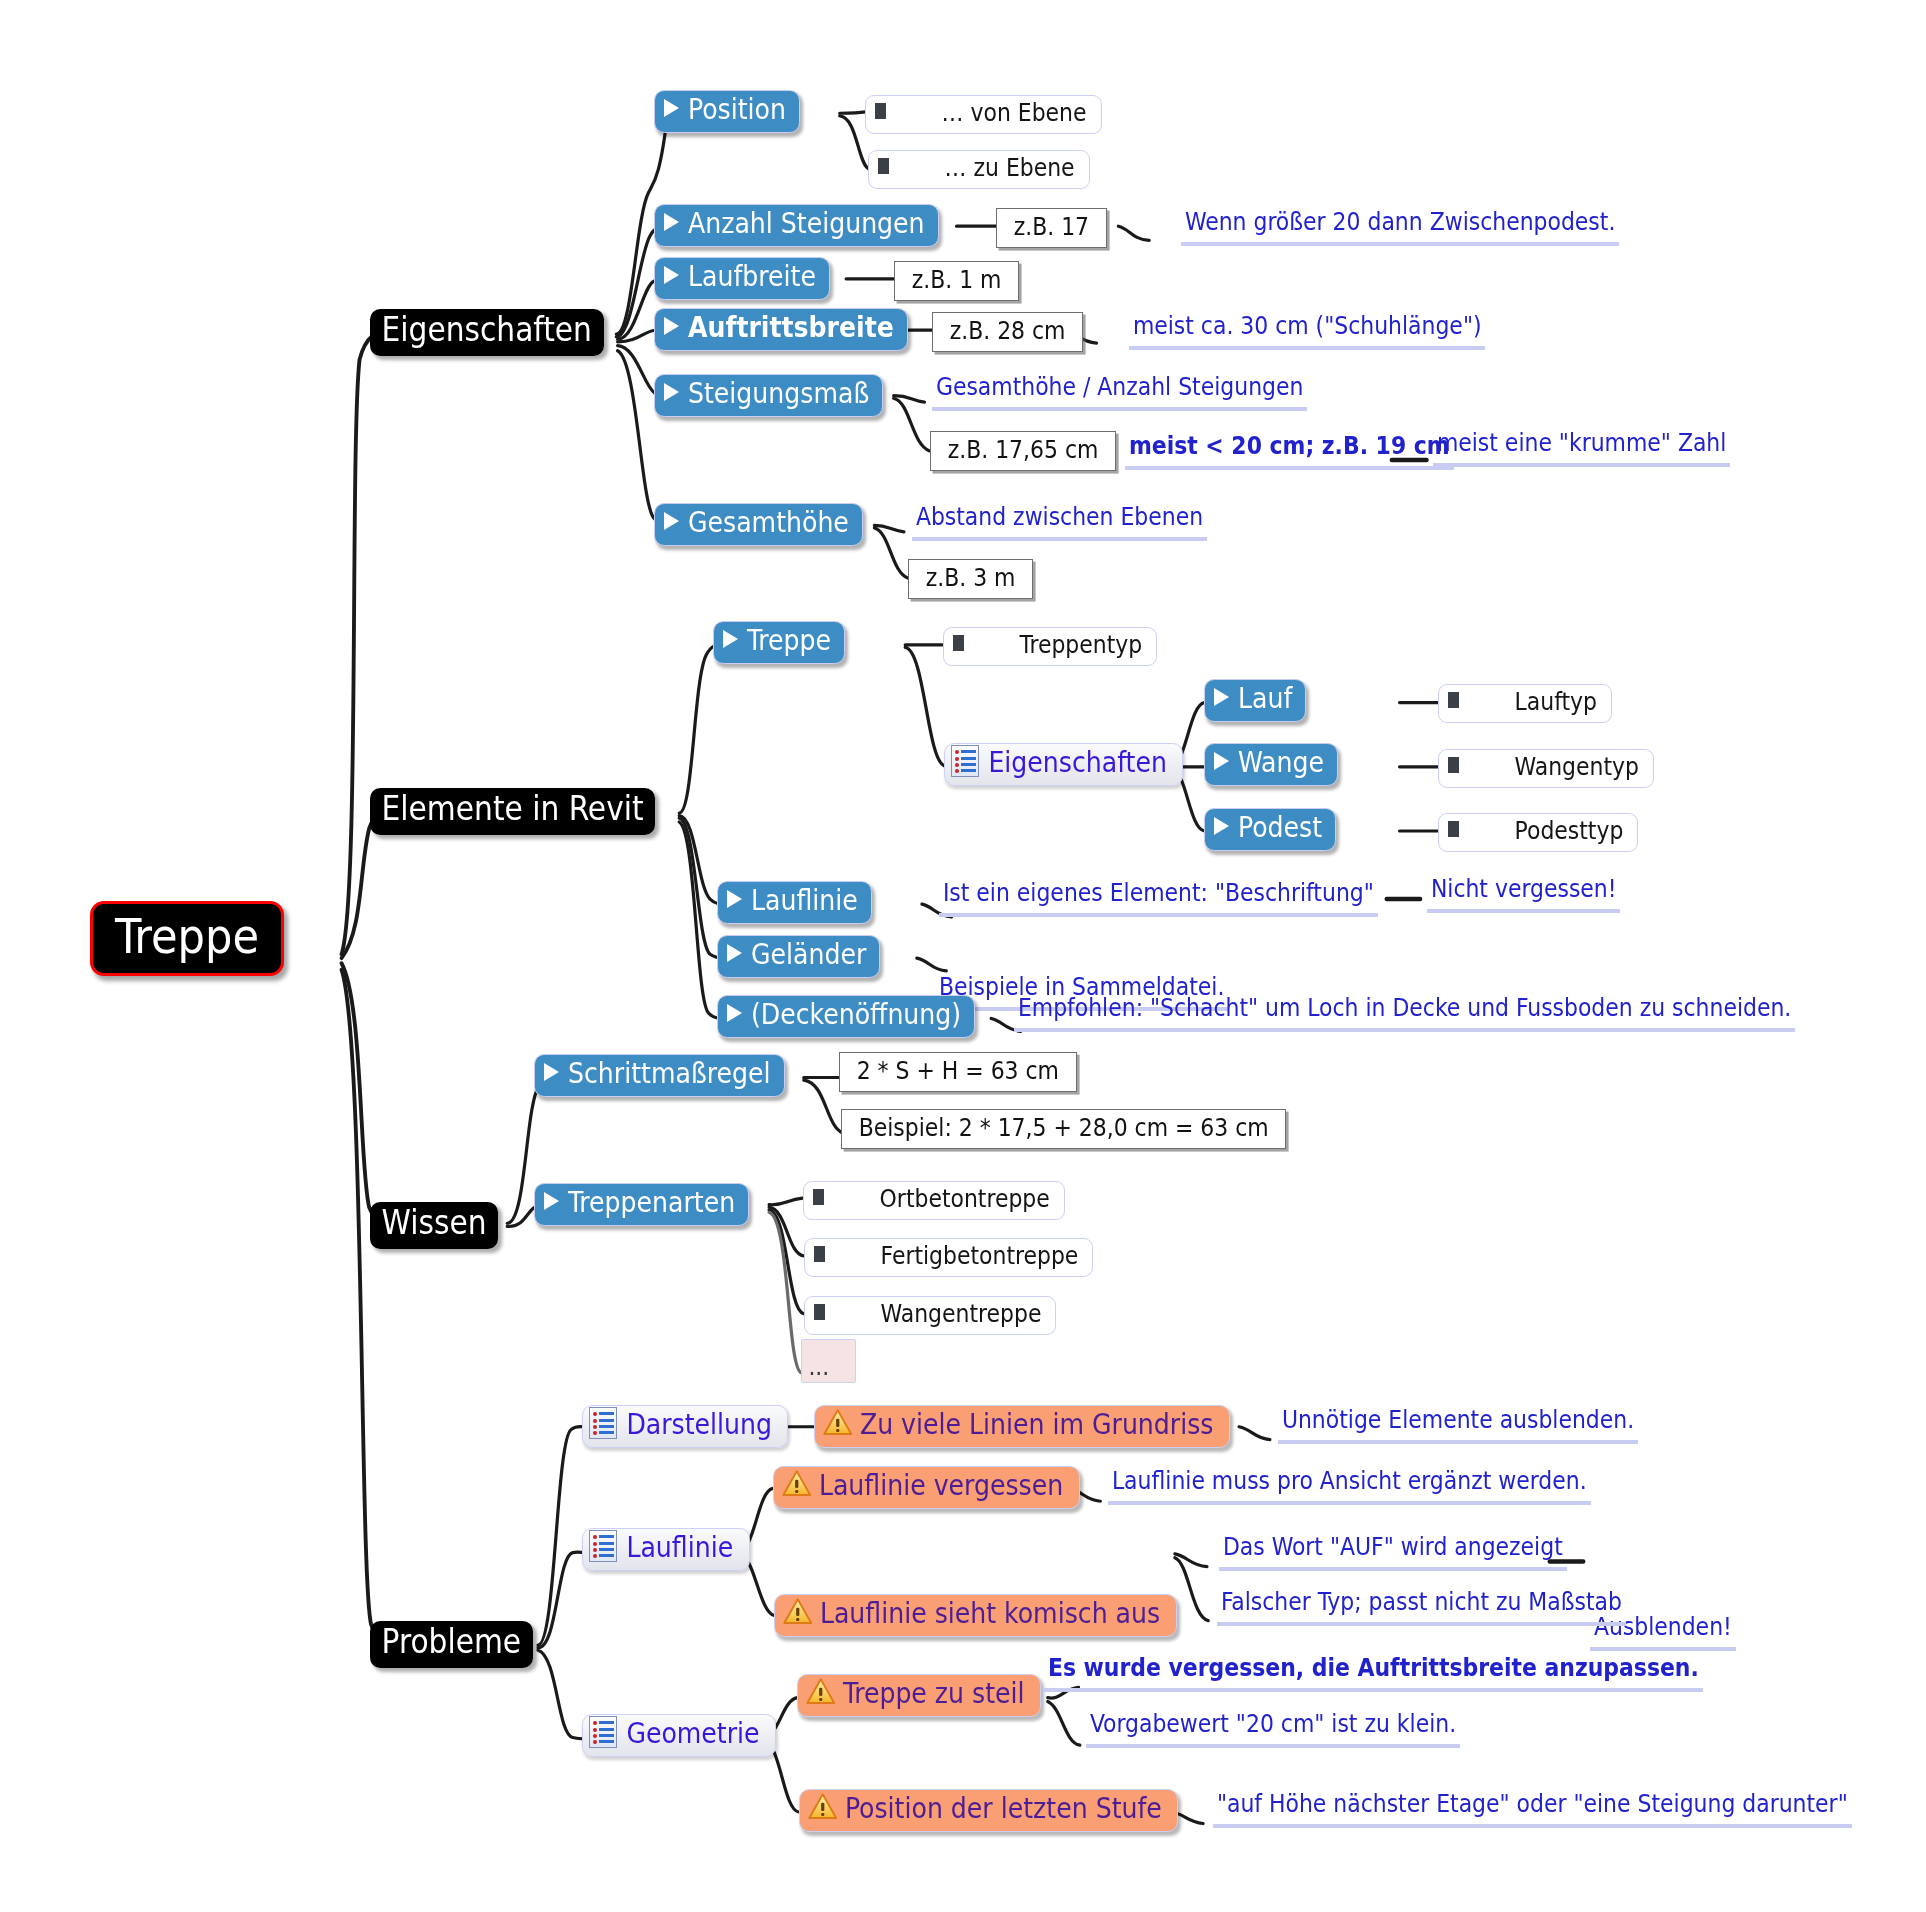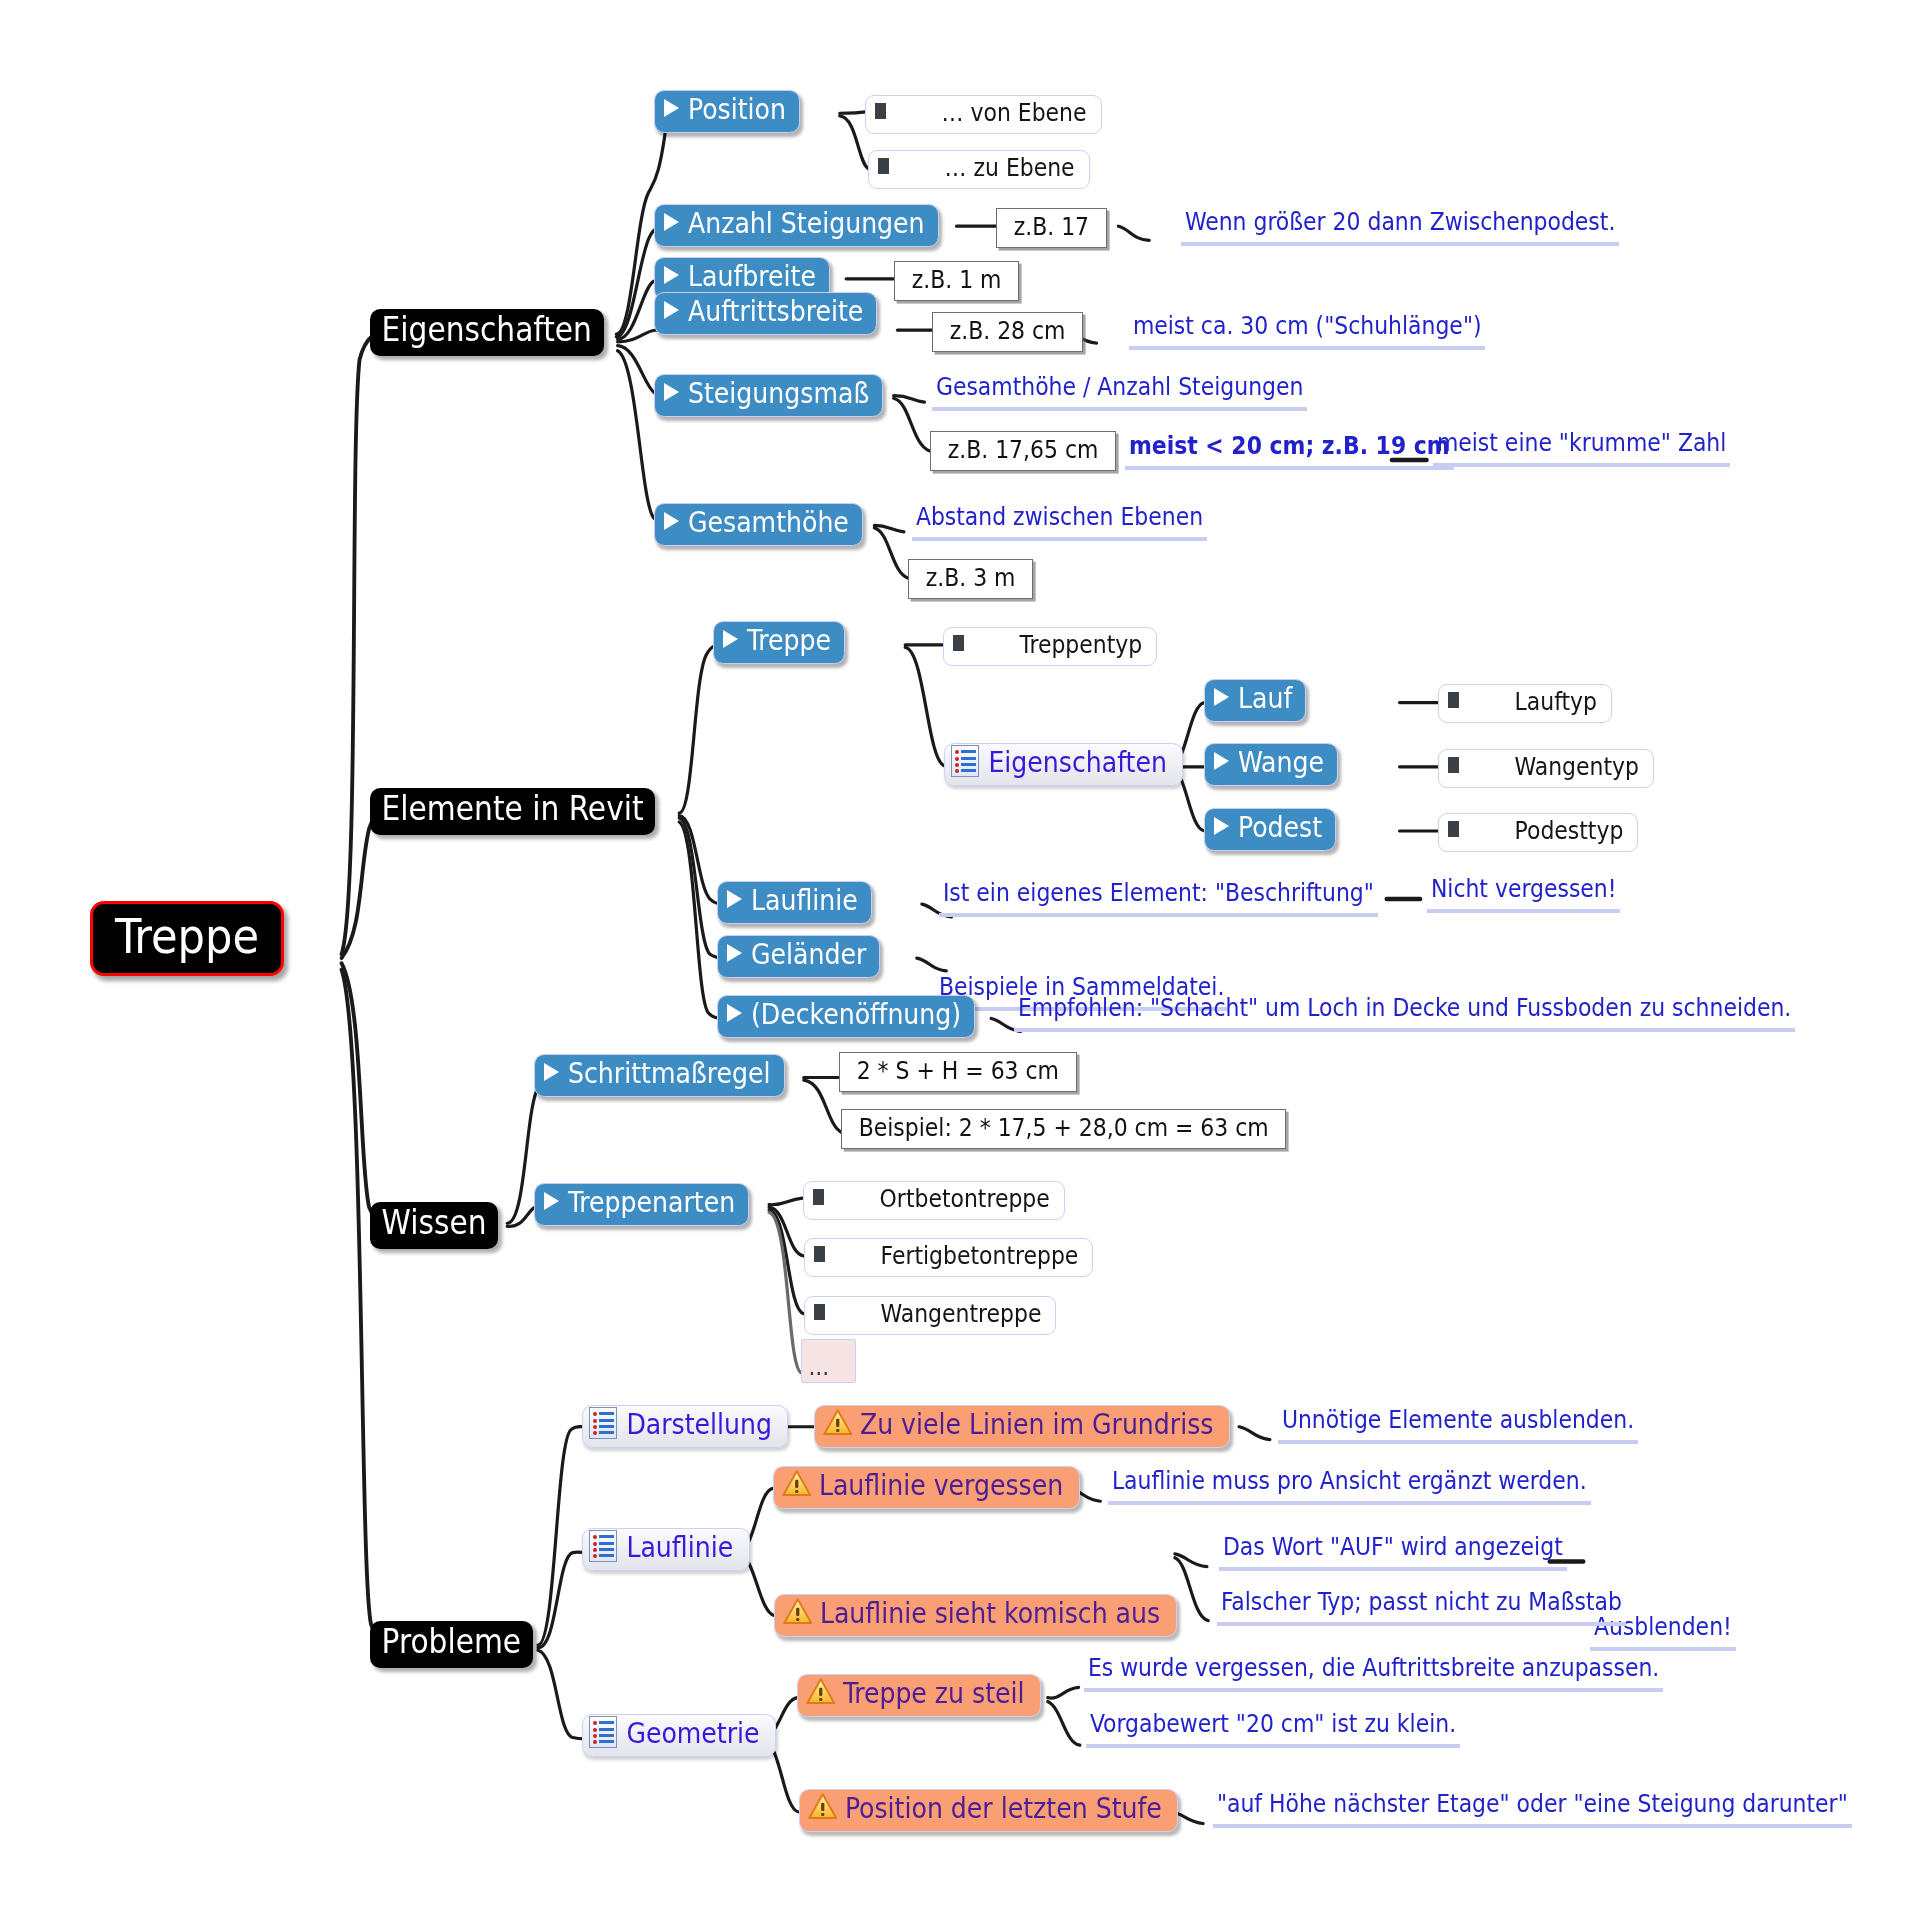--- a/index.html
+++ b/index.html
@@ -220,21 +220,21 @@
   </div>
 
   <div class="node n-blue" style="left:654px;top:257px;">
     <span class="tri"></span>
     <span>Laufbreite</span>
   </div>
   <div class="node n-gray" style="left:894px;top:261px;">
     <span>z.B. 1 m</span>
   </div>
 
-  <div class="node n-blue" style="left:654px;top:292px;">
+  <div class="node n-blue" style="left:654px;top:308px;font-weight:bold;">
     <span class="tri"></span>
     <span>Auftrittsbreite</span>
   </div>
   <div class="node n-gray" style="left:932px;top:312px;">
     <span>z.B. 28 cm</span>
   </div>
   <div class="node n-anno" style="left:1129px;top:311px;">
     <span>meist ca. 30 cm ("Schuhlänge")</span>
   </div>
 
@@ -474,21 +474,21 @@
     <span>Geometrie</span>
   </div>
   <div class="node n-warn" style="left:797px;top:1674px;">
     <svg class="warnicon" viewBox="0 0 46 42">
       <path d="M23 2 L44 39 L2 39 Z" fill="url(#wg)" stroke="#e07a16" stroke-width="3" stroke-linejoin="round"></path>
       <rect x="20.5" y="15" width="5" height="13" rx="2" fill="#6a3d00"></rect>
       <rect x="20.5" y="31" width="5" height="5" rx="2" fill="#6a3d00"></rect>
     </svg>
     <span>Treppe zu steil</span>
   </div>
-  <div class="node n-anno" style="left:1084px;top:1653px;">
+  <div class="node n-anno" style="left:1044px;top:1653px;font-weight:bold;">
     <span>Es wurde vergessen, die Auftrittsbreite anzupassen.</span>
   </div>
   <div class="node n-anno" style="left:1086px;top:1709px;">
     <span>Vorgabewert "20 cm" ist zu klein.</span>
   </div>
   <div class="node n-warn" style="left:799px;top:1789px;">
     <svg class="warnicon" viewBox="0 0 46 42">
       <path d="M23 2 L44 39 L2 39 Z" fill="url(#wg)" stroke="#e07a16" stroke-width="3" stroke-linejoin="round"></path>
       <rect x="20.5" y="15" width="5" height="13" rx="2" fill="#6a3d00"></rect>
       <rect x="20.5" y="31" width="5" height="5" rx="2" fill="#6a3d00"></rect>

